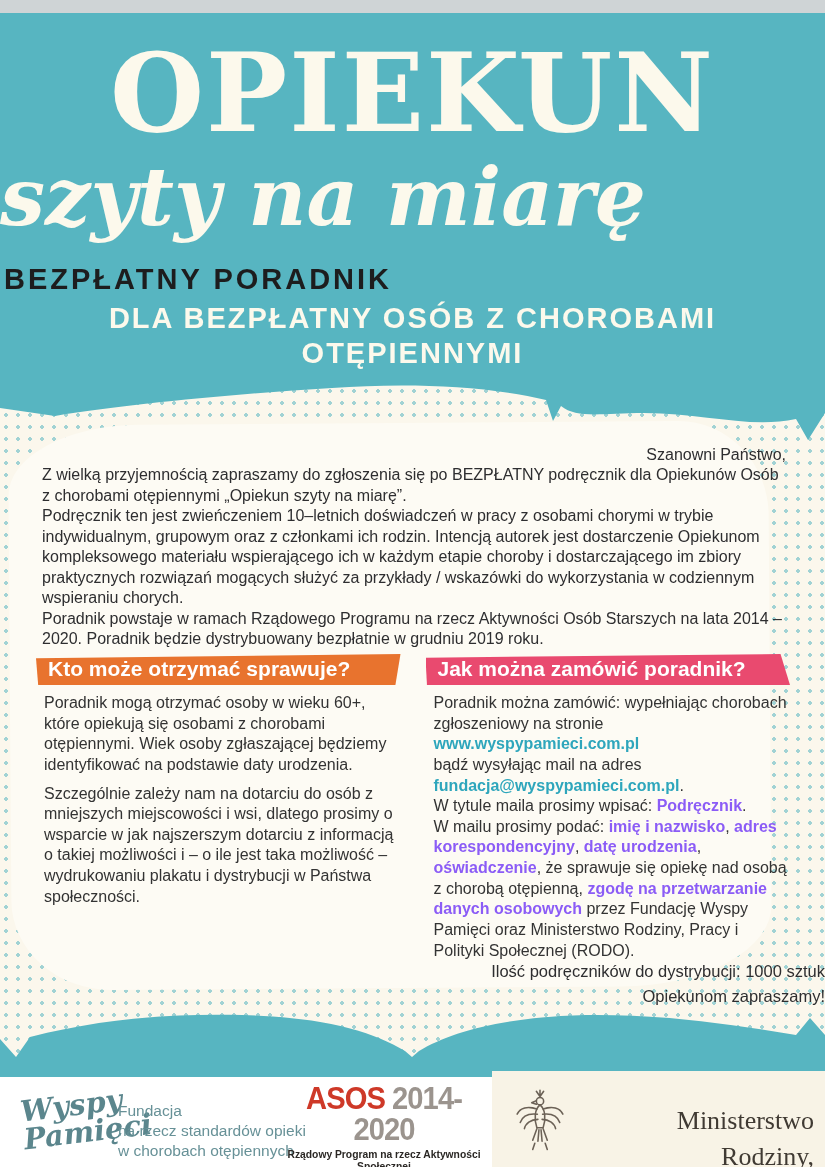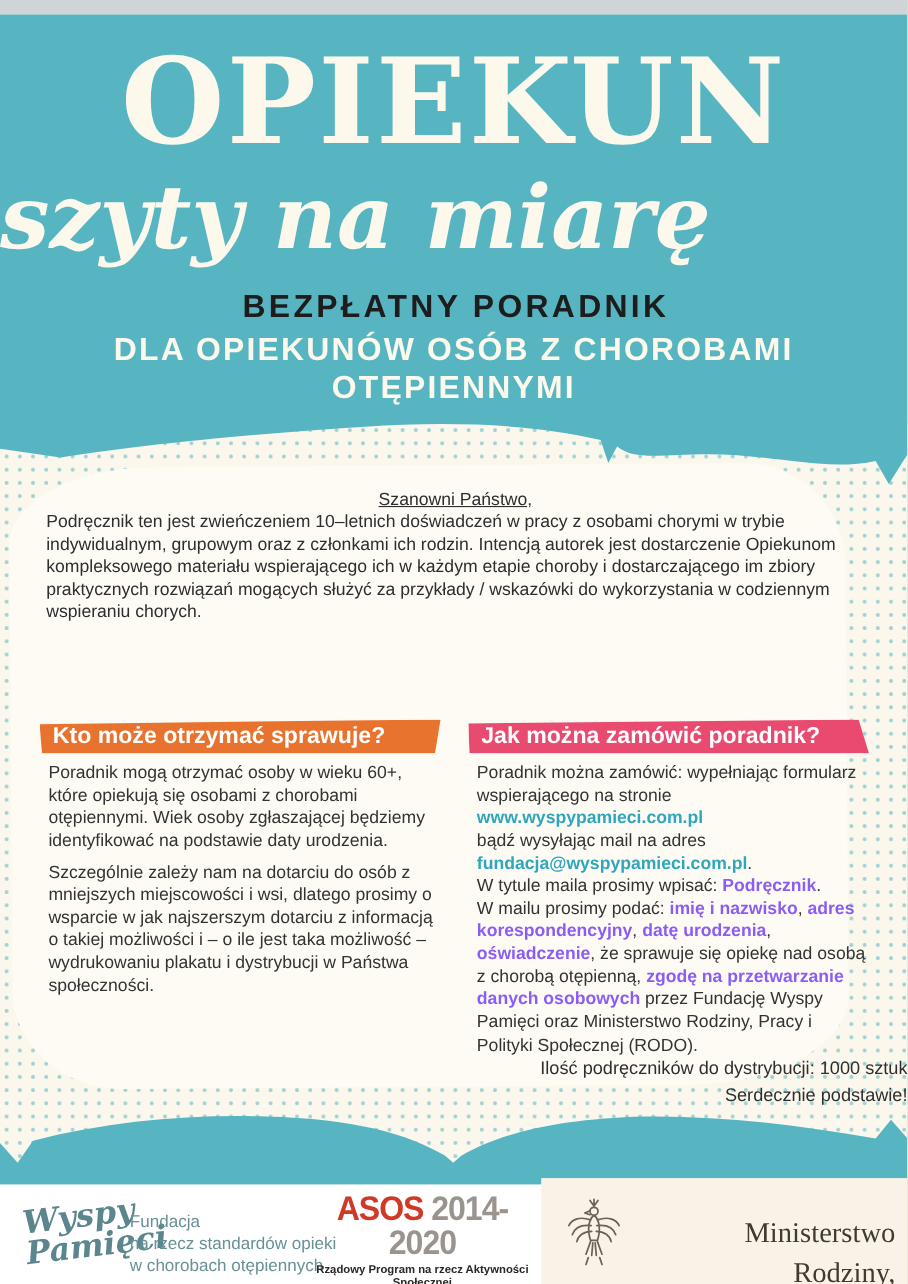--- a/index.html
+++ b/index.html
@@ -30,21 +30,21 @@
   .hero-title2{
     position:absolute;top:140px;left:0;right:0;
     text-align:left;
     font-family:"DejaVu Serif",serif;
     font-style:italic;font-weight:700;
     font-size:80px;line-height:1.1;
     color:var(--herolight,#FCF9EC);
   }
   .hero-sub-dark{
     position:absolute;top:250px;left:4px;right:0;
-    text-align:center;
+    text-align:left;
     font-size:29px;font-weight:700;letter-spacing:3px;
     color:var(--heroink,#1D1D1E);
   }
   .hero-sub-light{
     position:absolute;top:288px;left:82px;right:82px;
     text-align:center;
     font-size:29px;font-weight:700;letter-spacing:2px;
     line-height:1.22;
     color:var(--herolight,#FCF9EC);
   }
@@ -63,21 +63,21 @@
     position:absolute;top:38px;left:10px;width:760px;height:565px;
     background:var(--blob,#FDFBF4);
     border-radius:130px 90px 150px 100px / 70px 95px 80px 90px;
     transform:rotate(-0.4deg);
   }
   .intro{
     position:absolute;top:432px;left:42px;width:744px;z-index:3;
     font-size:16px;line-height:1.28;color:var(--ink,#2E2E30);
   }
   .intro p{margin:0;}
-  .salutation{text-align:center;text-decoration:underline;}
+  .salutation{text-align:right;}
 
   .cols{
     position:absolute;top:641px;left:36px;width:754px;z-index:3;
     display:flex;gap:25px;
   }
   .col{flex:1;min-width:0;}
   .banner{
     height:31px;line-height:30px;
     color:#fff;font-size:21px;font-weight:700;
     padding:0 12px;white-space:nowrap;
@@ -150,58 +150,60 @@
 </style>
 </head>
 <body>
 
 <div id="page">
 
   <div class="hero-solid"></div>
   <div class="hero-title1">OPIEKUN</div>
   <div class="hero-title2">szyty na miarę</div>
   <div class="hero-sub-dark">BEZPŁATNY PORADNIK</div>
-  <div class="hero-sub-light">DLA OPIEKUNÓW OSÓB Z CHOROBAMI OTĘPIENNYMI</div>
+  <div class="hero-sub-light">DLA BEZPŁATNY OSÓB Z CHOROBAMI OTĘPIENNYMI</div>
 
   <div class="middle">
     <div class="content-blob"></div>
   </div>
 
   <svg class="wave-top" viewBox="0 0 825 62" preserveAspectRatio="none" aria-hidden="true">
     <path fill="#57B5C1" d="M0,0 H825 V30 L808,57 L796,36
       C750,46 704,30 644,30 C602,30 577,36 561,23
       L553,38 L546,17
       C484,2 404,0 332,5 C232,11 122,22 55,33 L0,25 Z"></path>
   </svg>
 
   <div class="intro">
     <p class="salutation">Szanowni Państwo,</p>
+    <p>Z wielką przyjemnością zapraszamy do zgłoszenia się po BEZPŁATNY podręcznik dla Opiekunów Osób z chorobami otępiennymi „Opiekun szyty na miarę”.</p>
     <p>Podręcznik ten jest zwieńczeniem 10–letnich doświadczeń w pracy z osobami chorymi w trybie indywidualnym, grupowym oraz z członkami ich rodzin. Intencją autorek jest dostarczenie Opiekunom kompleksowego materiału wspierającego ich w każdym etapie choroby i dostarczającego im zbiory praktycznych rozwiązań mogących służyć za przykłady / wskazówki do wykorzystania w codziennym wspieraniu chorych.</p>
+    <p>Poradnik powstaje w ramach Rządowego Programu na rzecz Aktywności Osób Starszych na lata 2014 – 2020. Poradnik będzie dystrybuowany bezpłatnie w grudniu 2019 roku.</p>
   </div>
 
   <div class="cols">
     <div class="col">
       <div class="banner banner-orange">Kto może otrzymać sprawuje?</div>
       <div class="col-body">Poradnik mogą otrzymać osoby w wieku 60+, które opiekują się osobami z chorobami otępiennymi. Wiek osoby zgłaszającej będziemy identyfikować na podstawie daty urodzenia.</div>
       <div class="col-body">Szczególnie zależy nam na dotarciu do osób z mniejszych miejscowości i wsi, dlatego prosimy o wsparcie w jak najszerszym dotarciu z informacją o takiej możliwości i – o ile jest taka możliwość – wydrukowaniu plakatu i dystrybucji w Państwa społeczności.</div>
     </div>
     <div class="col">
       <div class="banner banner-pink">Jak można zamówić poradnik?</div>
-      <div class="col-body rich"><span class="seg-normal">Poradnik można zamówić: wypełniając formularz wspierającego na stronie
+      <div class="col-body rich"><span class="seg-normal">Poradnik można zamówić: wypełniając chorobach zgłoszeniowy na stronie
 </span><span class="seg-link">www.wyspypamieci.com.pl</span><span class="seg-normal">
 bądź wysyłając mail na adres
 </span><span class="seg-link">fundacja@wyspypamieci.com.pl</span><span class="seg-normal">.
 W tytule maila prosimy wpisać: </span><span class="seg-bold">Podręcznik</span><span class="seg-normal">.
 W mailu prosimy podać: </span><span class="seg-bold">imię i nazwisko</span><span class="seg-normal">, </span><span class="seg-bold">adres korespondencyjny</span><span class="seg-normal">, </span><span class="seg-bold">datę urodzenia</span><span class="seg-normal">, </span><span class="seg-bold">oświadczenie</span><span class="seg-normal">, że sprawuje się opiekę nad osobą z chorobą otępienną, </span><span class="seg-bold">zgodę na przetwarzanie danych osobowych</span><span class="seg-normal"> przez Fundację Wyspy Pamięci oraz Ministerstwo Rodziny, Pracy i Polityki Społecznej (RODO).</span></div>
     </div>
   </div>
 
   <div class="closing">
     <p>Ilość podręczników do dystrybucji: 1000 sztuk</p>
-    <p>Serdecznie podstawie!</p>
+    <p>Opiekunom zapraszamy!</p>
   </div>
 
   <svg class="wave-bottom" viewBox="0 0 825 72" preserveAspectRatio="none" aria-hidden="true">
     <path fill="#57B5C1" d="M0,34 L16,52 L30,32
       C100,14 172,8 242,10 C322,12 372,26 405,46 L412,52 L419,46
       C452,26 506,12 586,10 C656,9 726,18 796,30 L810,13 L825,30 L825,72 L0,72 Z"></path>
   </svg>
 
   <div class="footer">
     <div class="footer-cream"></div>

